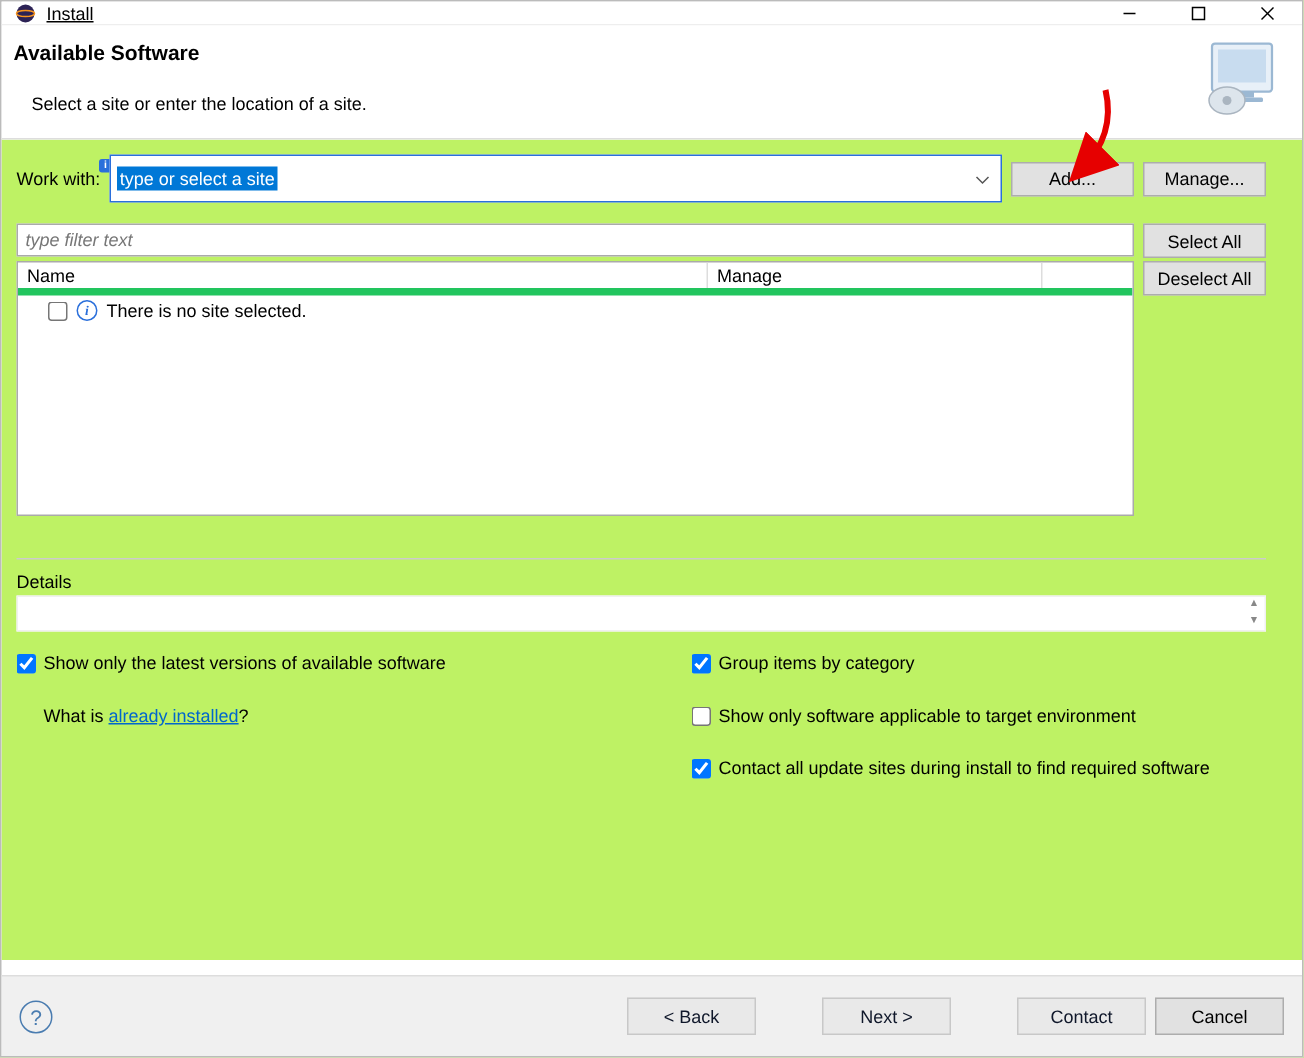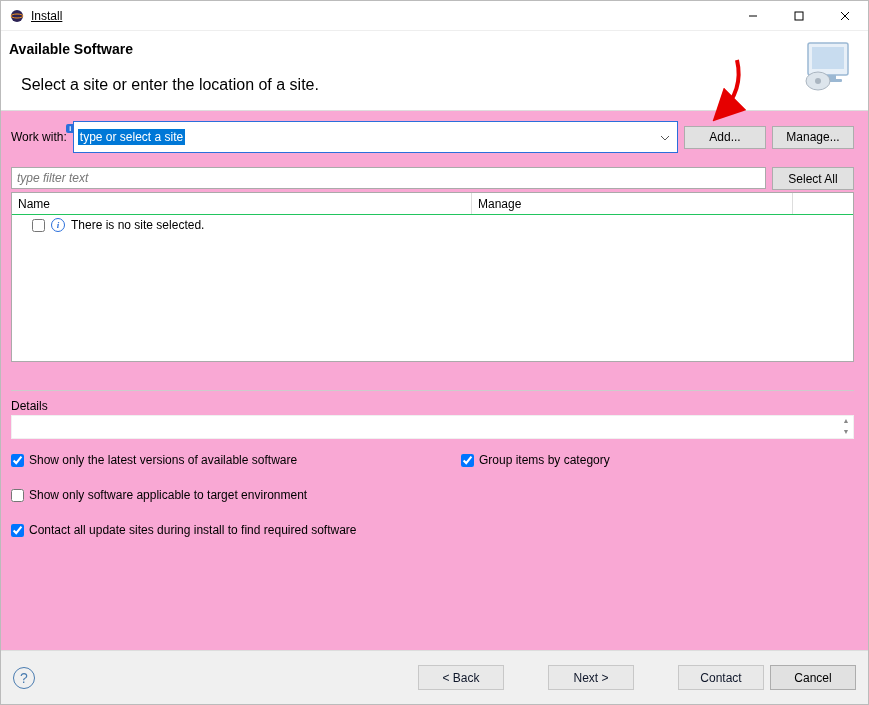--- a/index.html
+++ b/index.html
@@ -9,21 +9,21 @@
       background: #ffffff;
       color: #000;
       width: 869px;
       height: 705px;
       overflow: hidden;
       border: 1px solid #bbb;
       position: relative;
     }
     
     .titlebar {
-      height: 30px;
+      height: 16px;
       background: #fff;
       display: flex;
       align-items: center;
       padding-left: 8px;
       border-bottom: 1px solid #eee;
       text-decoration: underline;
     }
     .titlebar .app-icon {
       width: 16px; height: 16px; margin-right: 6px;
       display: flex; align-items: center; justify-content: center;
@@ -38,30 +38,30 @@
 
     
     .banner {
       background: #fff;
       padding: 10px 16px 16px 8px;
       position: relative;
       border-bottom: 1px solid #ddd;
       min-height: 70px;
     }
     .banner h1 { font-size: 14px; font-weight: bold; margin-bottom: 19px; }
-    .banner .subtitle { font-size: 16px; padding-left: 12px; color: #000; }
+    .banner .subtitle { font-size: 12px; padding-left: 12px; color: #000; }
     .banner-icon {
       position: absolute; right: 12px; top: 6px;
       width: 56px; height: 56px;
     }
 
     
     .body-area {
-      background: #f9a8d4;
-      padding: 10px 14px 0 10px;
+      background: #bef264;
+      padding: 10px 24px 0 10px;
       height: calc(100% - 30px - 72px - 54px);
       overflow: hidden;
     }
 
     .workwith-row {
       display: flex; align-items: center; gap: 6px;
       margin-bottom: 14px;
       position: relative;
     }
     .workwith-label {
@@ -135,21 +135,21 @@
     }
     .tree {
       flex: 1;
       background: #fff;
       border: 1px solid #aaa;
       height: 170px;
       overflow: auto;
     }
     .tree-header {
       display: flex;
-      border-bottom: 1px solid #22c55e;
+      border-bottom: 5px solid #22c55e;
       font-size: 12px;
       height: 22px;
       align-items: center;
     }
     .tree-header .col-name { width: 460px; padding-left: 6px; border-right: 1px solid #ddd; height: 100%; display:flex; align-items:center;}
     .tree-header .col-version { flex: 1; padding-left: 6px; border-right: 1px solid #ddd; height: 100%; display:flex; align-items:center;}
     .tree-header .col-extra { width: 60px; }
     .tree-row {
       display: flex; align-items: center;
       height: 20px;
@@ -322,20 +322,23 @@
         <div class="col-name">Name</div>
         <div class="col-version">Manage</div>
         <div class="col-extra"></div>
       </div>
       <div class="tree-row">
         <input type="checkbox" style="">
         <span class="info-icon-circ">i</span>
         <span>There is no site selected.</span>
       </div>
     </div>
+    <div class="side-btns">
+      <button class="btn">Deselect All</button>
+    </div>
   </div>
 
   <div class="separator"></div>
 
   <div class="details-group">
     <div class="details-label">Details</div>
     <div class="details-box">
       <div class="scroll-arrows">
         <span>▲</span>
           <span>▼</span>
@@ -345,20 +348,23 @@
 
   <div class="checkbox-grid">
     <label class="check-item">
       <input type="checkbox" checked="" style="">
       <span>Show only the latest versions of available software</span>
     </label>
     <label class="check-item">
       <input type="checkbox" checked="" style="">
       <span>Group items by category</span>
     </label>
+    <div class="already-row">
+      <span>What is </span><span class="link">already installed</span><span>?</span>
+    </div>
     <label class="check-item">
       <input type="checkbox" style="">
       <span>Show only software applicable to target environment</span>
     </label>
     <div></div>
     <label class="check-item">
       <input type="checkbox" checked="" style="">
       <span>Contact all update sites during install to find required software</span>
     </label>
   </div>

